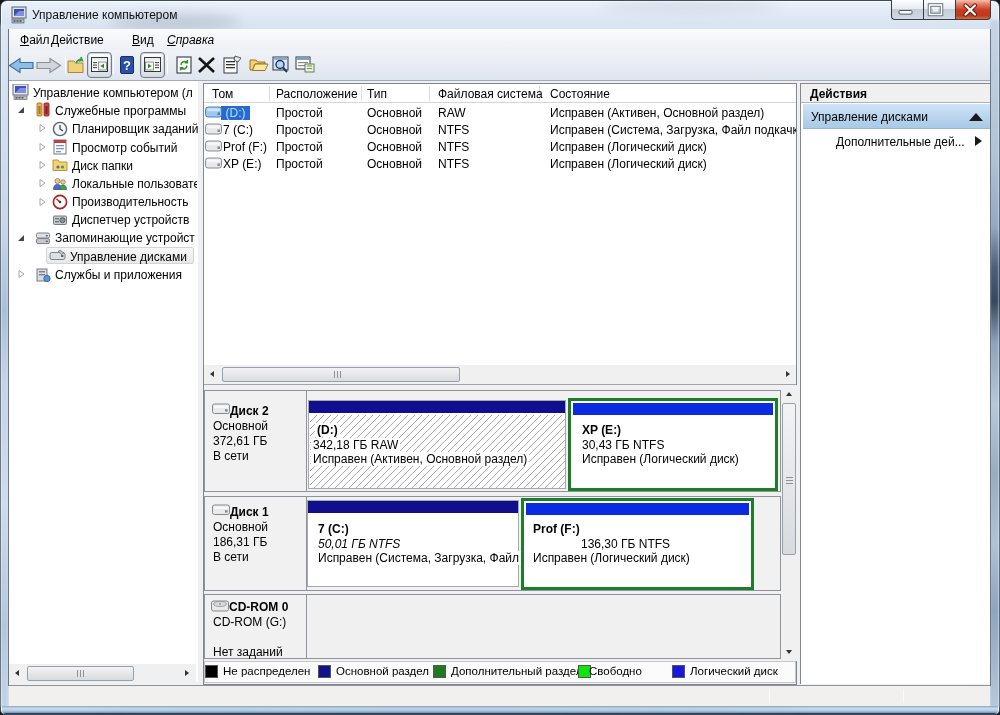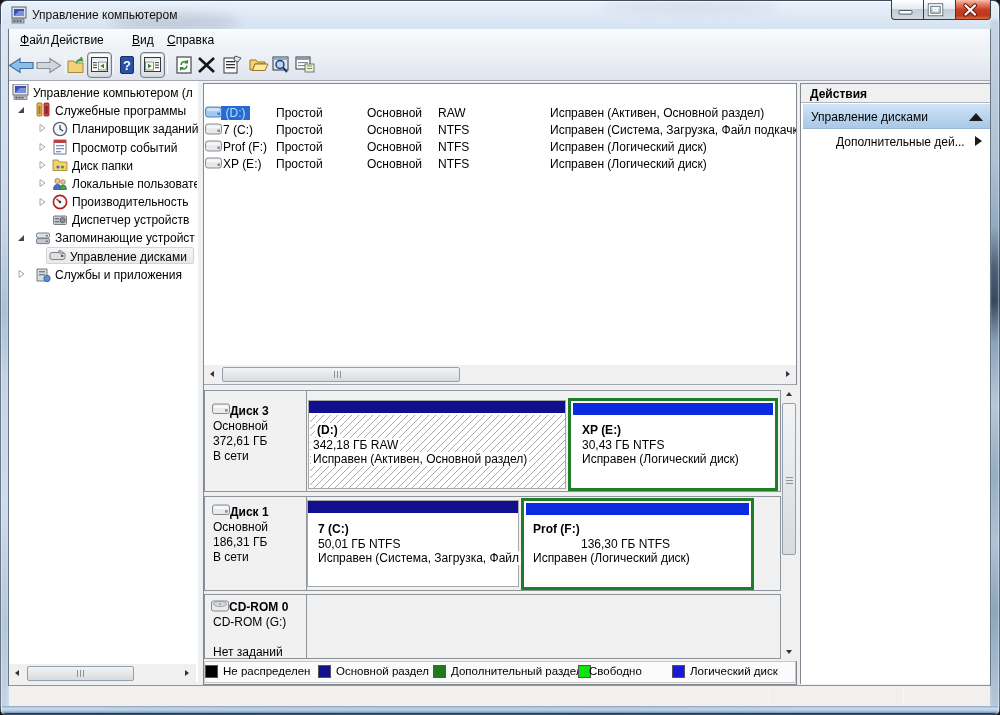--- a/index.html
+++ b/index.html
@@ -111,21 +111,21 @@
       <rect x="43" y="8.2" width="3.4" height="2.4" fill="none" stroke="#fff" stroke-width="1.3"></rect>
       <path d="M74.5,5.5 l9.5,9 M84,5.5 l-9.5,9" stroke="#6e1c10" stroke-width="4.4" stroke-linecap="round"></path>
       <path d="M74.5,5.5 l9.5,9 M84,5.5 l-9.5,9" stroke="#fff" stroke-width="2.2" stroke-linecap="round"></path>
     </svg>
 
   <div class="abs" id="client"></div>
   <div class="abs" id="menubar">
     <span class="menu" style="left:11px;"><u>Ф</u>айл</span>
     <span class="menu" style="left:42px;"><u>Д</u>ействие</span>
     <span class="menu" style="left:123px;"><u>В</u>ид</span>
-    <span class="menu" style="left:158px;"><u>С</u>правка</span>
+    <span class="menu" style="left:158px;font-style:italic;"><u>С</u>правка</span>
   </div>
   <div class="abs" id="toolbar">
     <div class="tsep" style="left:56px;"></div>
     <div class="tsep" style="left:104px;"></div>
     <div class="tsep" style="left:158px;"></div>
   </div>
   <div class="abs" id="toolicons" style="left:9px;top:51px;width:981px;height:29px;"></div>
   <svg class="abs" style="left:8px;top:57px;" width="26" height="17">
       <path d="M25,5.5 H12 V1.5 L1.5,8.5 L12,15.5 V11.5 H25 Z" fill="#8cbfe8" stroke="#3f6f9c" stroke-width="1.2"></path>
     </svg>
@@ -325,20 +325,31 @@
 
   <div class="abs sb-track" style="left:9px;top:664px;width:187px;height:18px;"></div>
   <div class="abs sb-btn" style="left:10px;top:666px;width:16px;height:15px;"></div>
   <div class="abs arr" style="left:15px;top:670px;border-top:3.5px solid transparent;border-bottom:3.5px solid transparent;border-right:4px solid #333;"></div>
   <div class="abs sb-thumb" style="left:27px;top:666px;width:107px;height:15px;"></div>
   <div class="abs" style="left:77px;top:670px;width:1px;height:7px;background:#8a949e;box-shadow:3px 0 0 #8a949e,6px 0 0 #8a949e;"></div>
   <div class="abs sb-btn" style="left:179px;top:666px;width:16px;height:15px;"></div>
   <div class="abs arr" style="left:185px;top:670px;border-top:3.5px solid transparent;border-bottom:3.5px solid transparent;border-left:4px solid #333;"></div>
 
   <div class="abs" id="list"></div>
+  <div class="abs" id="lhead">
+    <div class="hsep" style="left:65px;"></div>
+    <div class="hsep" style="left:157px;"></div>
+    <div class="hsep" style="left:225px;"></div>
+    <div class="hsep" style="left:335px;"></div>
+    <span class="hcell" style="left:8px;">Том</span>
+    <span class="hcell" style="left:72px;">Расположение</span>
+    <span class="hcell" style="left:163px;">Тип</span>
+    <span class="hcell" style="left:234px;">Файловая система</span>
+    <span class="hcell" style="left:346px;">Состояние</span>
+  </div>
   <div class="row" style="top:104px;">
     <span class="cell" style="left:17px;width:29px;background:#2a6ad0;color:#a8e0ff;text-align:center;">(D:)</span>
     <span class="cell" style="left:72px;">Простой</span>
     <span class="cell" style="left:163px;">Основной</span>
     <span class="cell" style="left:234px;">RAW</span>
     <span class="cell" style="left:346px;">Исправен (Активен, Основной раздел)</span>
   </div>
   <div class="row" style="top:121px;">
     <span class="cell" style="left:19px;">7 (C:)</span>
     <span class="cell" style="left:72px;">Простой</span>
@@ -399,21 +410,21 @@
   <div class="drow" style="left:204px;top:390px;width:577px;height:102px;">
     <div class="dlabel"></div>
   </div>
   <div class="abs" id="d0icon" style="left:212px;top:403px;width:18px;height:11px;">
       <svg width="19" height="12">
         <rect x=".5" y="1" width="17" height="9.5" rx="2" fill="#e9eaec" stroke="#85898d"></rect>
         <rect x="2" y="2.4" width="14" height="2.6" rx="1.3" fill="#f8f9fa"></rect>
         <rect x="13" y="6.2" width="2.6" height="2.4" fill="#85898d"></rect>
       </svg>
     </div>
-  <div class="abs dl b" style="left:230px;top:404px;">Диск 3</div>
+  <div class="abs dl b" style="left:230px;top:404px;">Диск 2</div>
   <div class="abs dl" style="left:213px;top:419px;">Основной</div>
   <div class="abs dl" style="left:213px;top:434px;">372,61 ГБ</div>
   <div class="abs dl" style="left:213px;top:449px;">В сети</div>
 
   <div class="abs pbox" style="left:308px;top:400px;width:258px;height:89px;">
     <div class="pbar"></div>
     <div class="hatch">
         <svg width="256" height="74">
           <defs>
             <pattern id="hp" width="7" height="7" patternUnits="userSpaceOnUse">
@@ -447,21 +458,21 @@
     </div>
   <div class="abs dl b" style="left:230px;top:505px;">Диск 1</div>
   <div class="abs dl" style="left:213px;top:520px;">Основной</div>
   <div class="abs dl" style="left:213px;top:535px;">186,31 ГБ</div>
   <div class="abs dl" style="left:213px;top:550px;">В сети</div>
 
   <div class="abs pbox" style="left:307px;top:500px;width:212px;height:87px;">
     <div class="pbar"></div>
   </div>
   <div class="abs pt b" style="left:316px;top:522px;">7  (C:)</div>
-  <div class="abs pt" style="left:316px;top:537px;">50,01 ГБ NTFS</div>
+  <div class="abs pt" style="left:316px;top:537px;font-style:italic;">50,01 ГБ NTFS</div>
   <div class="abs pt" style="left:316px;top:551px;">Исправен (Система, Загрузка, Файл</div>
 
   <div class="abs gbox" style="left:521px;top:498px;width:233px;height:92px;">
     <div class="gbar"></div>
   </div>
   <div class="abs pt b" style="left:531px;top:522px;">Prof  (F:)</div>
   <div class="abs pt" style="left:531px;top:537px;margin-left:48px;">136,30 ГБ NTFS</div>
   <div class="abs pt" style="left:531px;top:551px;">Исправен (Логический диск)</div>
 
   <div class="drow" style="left:204px;top:594px;width:577px;height:65px;background:#f0f0f0;">

